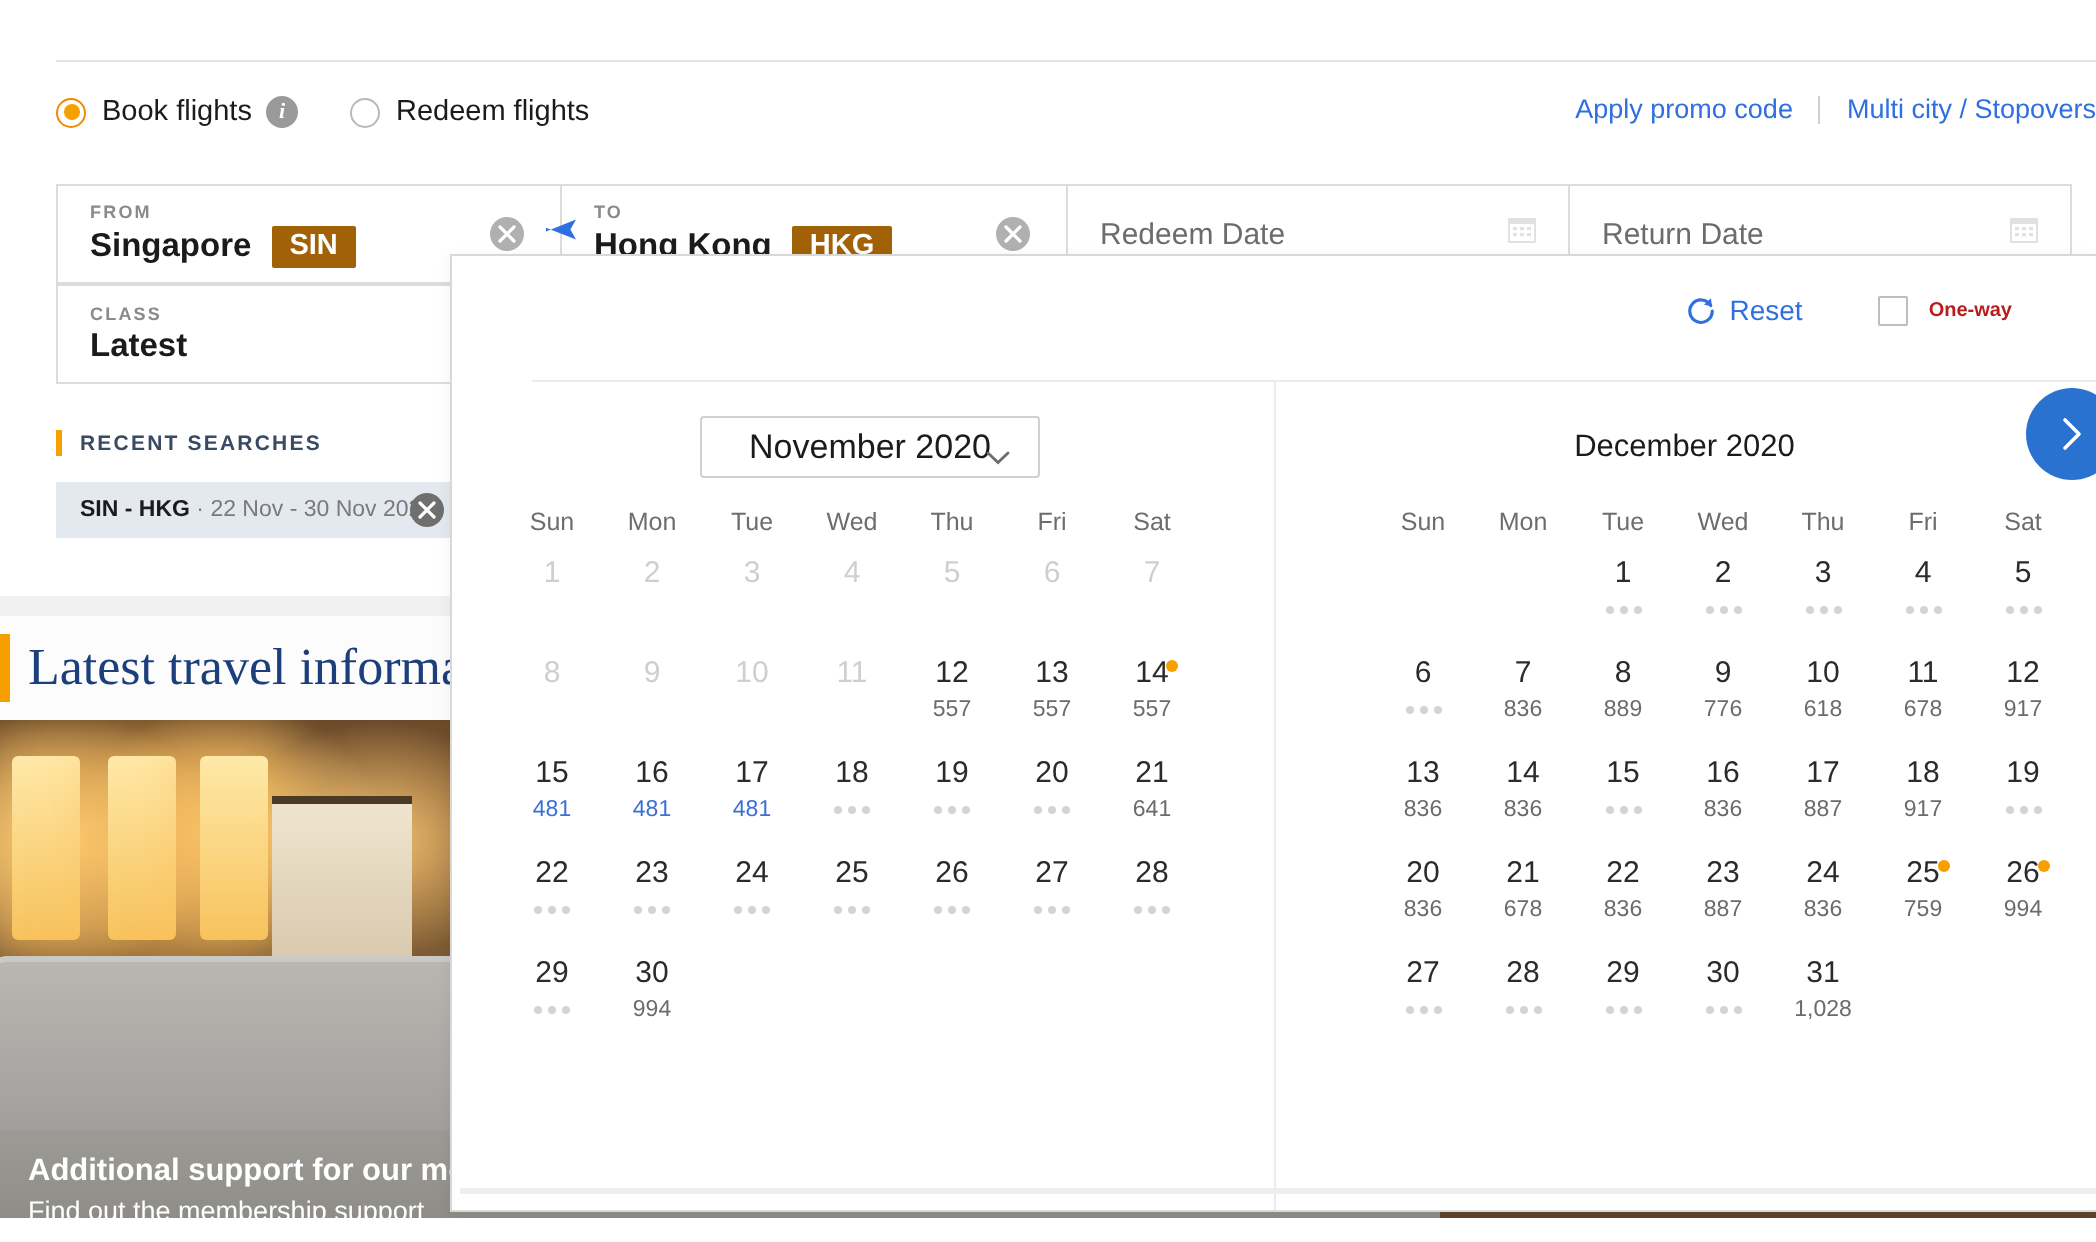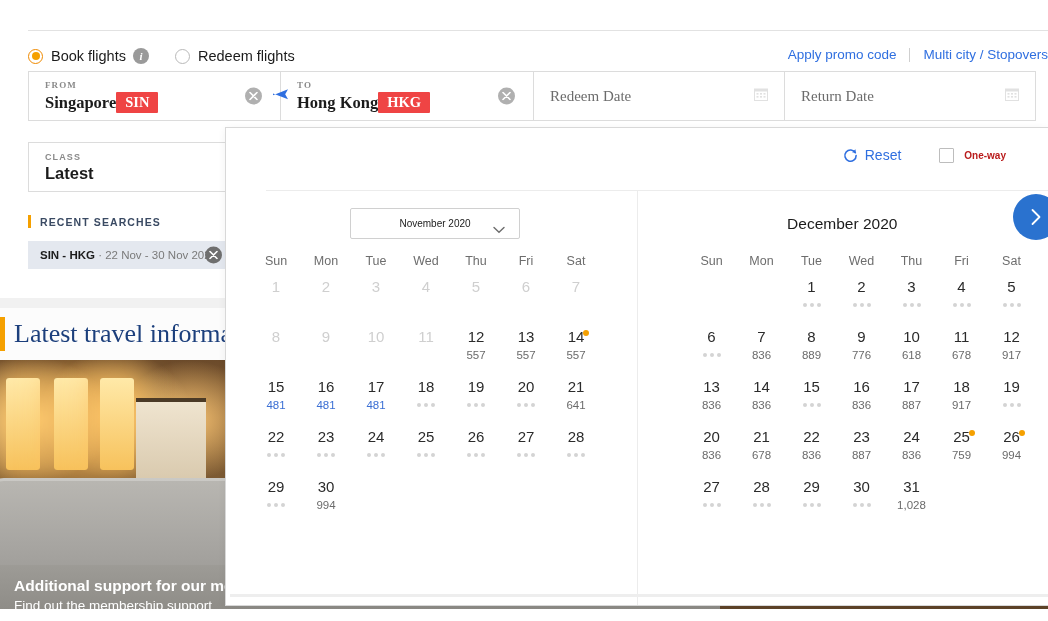--- a/index.html
+++ b/index.html
@@ -42,36 +42,36 @@
 
   
   .top-links {
     position:absolute; right:0px; top:47px;
     display:flex; align-items:center; font-size:13.5px;
   }
   .top-link { color:#2f6fe0; white-space:nowrap; cursor:pointer; }
   .link-sep { width:1px; height:14px; background:#cfcfcf; margin:0 13px; }
 
   
-  .field-row { position:absolute; left:28px; top:71px; height:50px; display:flex;font-family:Liberation Serif, serif; }
+  .field-row { position:absolute; left:28px; top:92px; height:50px; display:flex; }
   .field {
     background:#fff; border:1px solid #dcdcdc; height:50px;
     display:flex; align-items:center; position:relative;
   }
   .field + .field { border-left:none; }
   .field-inner { padding-left:16px; display:flex; flex-direction:column; justify-content:center; }
   .field-cap {
     font-size:9px; letter-spacing:1.1px; color:#8a8a8a;
     text-transform:uppercase; font-weight:bold; line-height:12px;
   }
   .field-val-row { display:flex; align-items:center; margin-top:1px; }
   .field-val { font-size:16.5px; font-weight:bold; color:#1b1b1b; white-space:nowrap; }
   .code-chip {
-    background:#ef4444; color:#fff; font-size:14.5px; font-weight:bold;
-    padding:3px 9px 4px; margin-left:0; line-height:1; border-radius:1px;
+    background:#a16207; color:#fff; font-size:14.5px; font-weight:bold;
+    padding:3px 9px 4px; margin-left:10px; line-height:1; border-radius:1px;
   }
   .clear-btn {
     width:17px; height:17px; border-radius:50%; background:#b0b0b0;
     position:absolute; top:50%; transform:translateY(-50%);
     display:flex; align-items:center; justify-content:center; cursor:pointer;
   }
   .clear-btn svg { display:block; }
   .plane-icon { position:absolute; left:-10px; top:50%; transform:translateY(-50%); }
   .date-field { width:251px; }
   .date-ph { font-size:15px; color:#6c6c6c; padding-left:16px; }
@@ -181,21 +181,21 @@
 
   .months { position:absolute; left:0; top:62px; right:0; bottom:0; display:flex; }
   .month { width:411px; position:relative; }
   .month.second { width:412px; }
 
   .month-select {
     position:absolute; left:124px; top:18px; width:170px; height:31px;
     border:1px solid #d0d0d0; background:#fff; border-radius:2px;
     display:flex; align-items:center; justify-content:center; cursor:pointer;
   }
-  .month-select-label { font-size:10px; color:#1b1b1b; }
+  .month-select-label { font-size:17px; color:#1b1b1b; }
   .month-select .chev { position:absolute; right:14px; top:11px; }
   .month-title {
     position:absolute; left:0; right:0; top:25px; text-align:center;
     font-size:15.5px; color:#1b1b1b;
   }
 
   .dow-row { position:absolute; left:0; right:0; top:62px; display:flex; }
   .grid { position:absolute; left:0; right:0; top:88px; }
   .wk { display:flex; }
   .cell {

